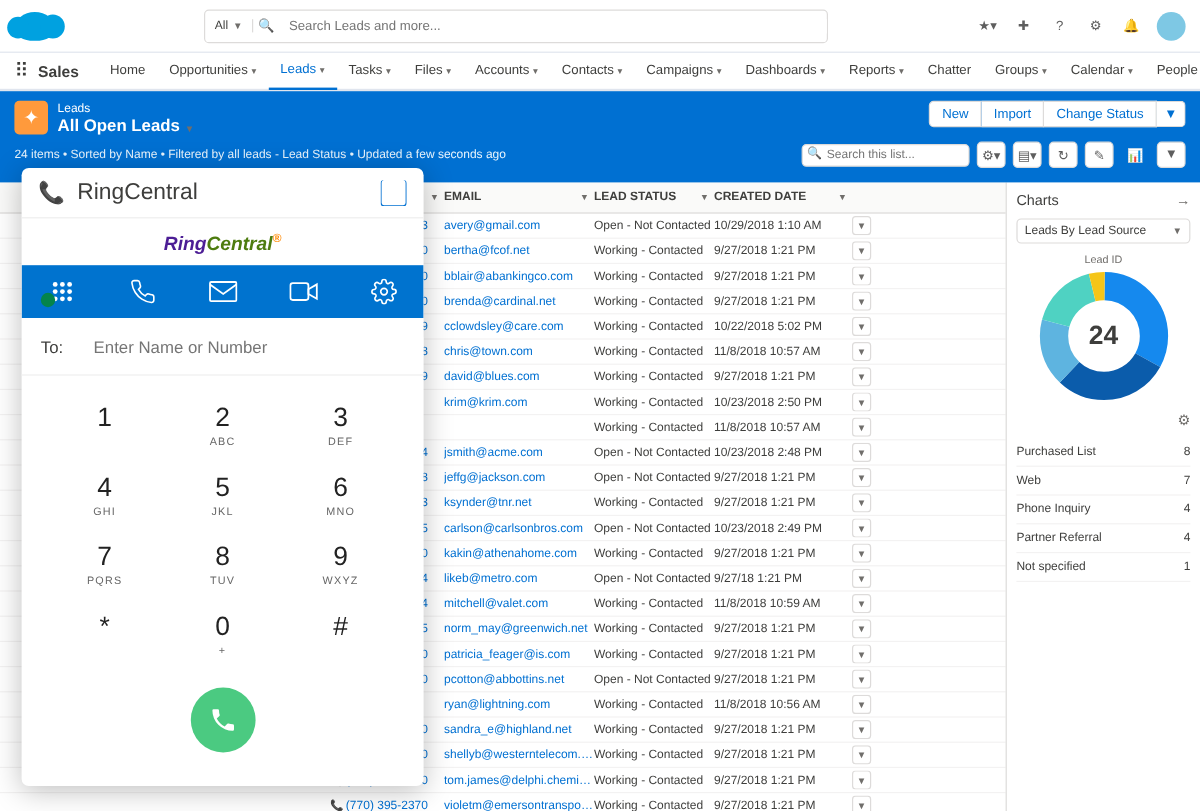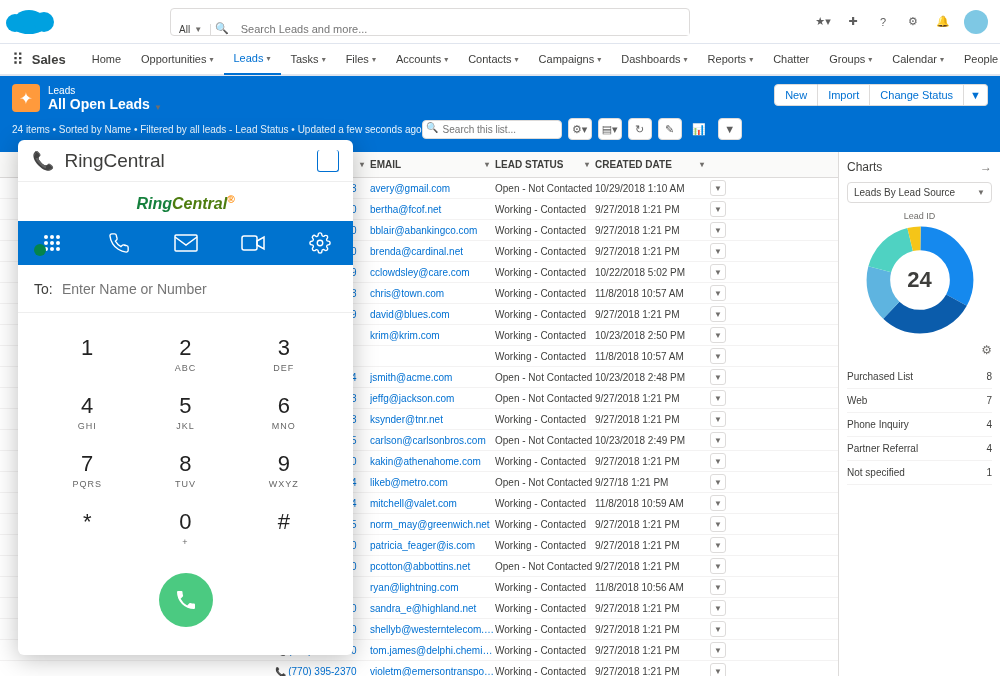--- a/index.html
+++ b/index.html
@@ -2,21 +2,21 @@
 <html><head>
 <meta charset="utf-8">
 <style>
 *{box-sizing:border-box;margin:0;padding:0;font-family:Arial,Helvetica,sans-serif}
 body{background:#fff;font-size:11px;color:#3e3e3c;width:1000px;height:676px;position:relative;overflow:hidden}
 .topbar{height:44px;border-bottom:1px solid #e0e5ee;display:flex;align-items:center;padding:0 12px;gap:8px}
 .cloud-logo{width:34px;height:24px;background:#00a1e0;border-radius:50% 50% 48% 48%/60% 60% 40% 40%;position:relative}
 .cloud-logo::before{content:"";position:absolute;width:18px;height:18px;background:#00a1e0;border-radius:50%;left:-6px;top:4px}
 .cloud-logo::after{content:"";position:absolute;width:20px;height:20px;background:#00a1e0;border-radius:50%;right:-8px;top:2px}
 .srch-wrap{flex:1;display:flex;justify-content:center}
-.srch{display:flex;align-items:flex-end;border:1px solid #dddbda;border-radius:4px;height:28px;width:520px}
+.srch{display:flex;align-items:center;border:1px solid #dddbda;border-radius:4px;height:28px;width:520px}
 .srch .filter{padding:0 8px;border-right:1px solid #dddbda;display:flex;align-items:center;gap:4px;font-size:10px}
 .srch-input{border:none;outline:none;padding:0 8px;flex:1;font-size:11px}
 .top-icons{display:flex;gap:12px;align-items:center}
 .top-icon{width:18px;height:18px;color:#5e5e5e;display:flex;align-items:center;justify-content:center}
 .bear{width:24px;height:24px;background:#7ec8e4;border-radius:50%}
 .navbar{height:32px;display:flex;align-items:center;padding:0 12px;gap:0;border-bottom:2px solid #e0e5ee}
 .app-launcher{font-size:16px;margin-right:8px}
 .app-name{font-weight:bold;font-size:13px;margin-right:16px}
 .nav-item{padding:0 10px;height:32px;display:flex;align-items:center;gap:3px;font-size:11px;color:#3e3e3c;cursor:pointer}
 .nav-item.active{border-bottom:2px solid #0070d2;color:#0070d2;margin-bottom:-2px}
@@ -25,21 +25,21 @@
 .obj-row{display:flex;align-items:center;gap:8px}
 .obj-icon{width:28px;height:28px;background:#ff9a3c;border-radius:4px;display:flex;align-items:center;justify-content:center;color:#fff;font-size:16px}
 .obj-label{font-size:10px}
 .obj-title{font-size:14px;font-weight:bold;display:flex;align-items:flex-end;gap:4px}
 .hdr-actions{position:absolute;right:12px;top:8px;display:flex;gap:0}
 .hdr-btn{background:#fff;color:#0070d2;border:1px solid #dddbda;padding:4px 10px;font-size:11px;cursor:pointer}
 .hdr-btn:first-child{border-radius:4px 0 0 4px}
 .hdr-btn:nth-child(2){border-left:none}
 .hdr-btn:nth-child(3){border-left:none}
 .hdr-btn:last-child{border-left:none;border-radius:0 4px 4px 0;padding:4px 6px}
-.sub-row{display:flex;justify-content:flex-start;align-items:center;margin-top:6px}
+.sub-row{display:flex;justify-content:space-between;align-items:center;margin-top:6px}
 .meta{font-size:10px;color:#e8f4fd}
 .list-search{display:flex;align-items:center;gap:6px}
 .list-search input{border:1px solid #dddbda;border-radius:4px;padding:3px 6px 3px 20px;font-size:10px;width:140px}
 .tool-btn{background:#fff;border:1px solid #dddbda;border-radius:4px;width:24px;height:22px;display:flex;align-items:center;justify-content:center;font-size:11px;cursor:pointer;color:#5e5e5e}
 .tool-btn.filter-active{background:#0070d2;color:#fff;border-color:#0070d2}
 .content{display:flex;background:#fff}
 .table{flex:1}
 .thead{display:flex;background:#fafaf9;border-bottom:1px solid #dddbda;height:26px;align-items:center;padding-left:10px}
 .th{font-size:10px;font-weight:bold;text-transform:uppercase;color:#3e3e3c;display:flex;align-items:center;gap:4px}
 .th .sort{font-size:8px}
@@ -67,27 +67,27 @@
 .donut-center{position:absolute;top:50%;left:50%;transform:translate(-50%,-50%);font-size:22px;font-weight:bold}
 .gear-small{text-align:right;font-size:12px;color:#706e6b;margin-bottom:8px;cursor:pointer}
 .legend-row{display:flex;justify-content:space-between;padding:6px 0;font-size:10px;border-bottom:1px solid #f3f2f2}
 
 .dialer{position:absolute;left:18px;top:140px;width:335px;height:515px;background:#fff;box-shadow:0 4px 24px rgba(0,0,0,0.25);border-radius:6px;overflow:hidden}
 .dialer-hdr{height:42px;display:flex;align-items:center;padding:0 14px;gap:10px;border-bottom:1px solid #eee}
 .dialer-hdr .ph-icon{font-size:18px;color:#000}
 .dialer-title{font-size:19px;flex:1}
 .dock-icon{width:22px;height:22px;border:1.5px solid #0070d2;border-radius:3px;border-top:none}
 .rc-logo{text-align:center;padding:12px 0 8px;font-size:16px;font-weight:bold;font-style:italic}
-.rc-logo .ring{color:#15803d}
+.rc-logo .ring{color:#4c1d95}
 .rc-logo .central{color:#4d7c0f}
 .status-dot{position:absolute;left:16px;top:62px;width:12px;height:12px;background:#04844b;border-radius:50%}
 .dialer-tabs{background:#0073cf;height:44px;display:flex;align-items:center;justify-content:space-around;color:#fff}
 .dialer-tab{font-size:20px;cursor:pointer;display:flex;align-items:center;justify-content:center;width:40px}
 .to-row{display:flex;align-items:center;height:48px;border-bottom:1px solid #eee}
-.to-label{width:44px;padding-left:16px;font-size:14px}
+.to-label{width:60px;padding-left:16px;font-size:14px}
 .to-input{border:none;outline:none;font-size:14px;color:#999;flex:1}
 .keypad{display:grid;grid-template-columns:repeat(3,1fr);padding:12px 20px 8px}
 .key{text-align:center;padding:10px 0;cursor:pointer}
 .key .num{font-size:22px;color:#222}
 .key .let{font-size:9px;color:#666;margin-top:2px;letter-spacing:1px}
 .call-btn{width:54px;height:54px;background:#4bca81;border-radius:50%;margin:8px auto 0;display:flex;align-items:center;justify-content:center;color:#fff;font-size:22px;cursor:pointer}
 .cb{width:12px;height:12px}
 </style>
 </head>
 <body>

